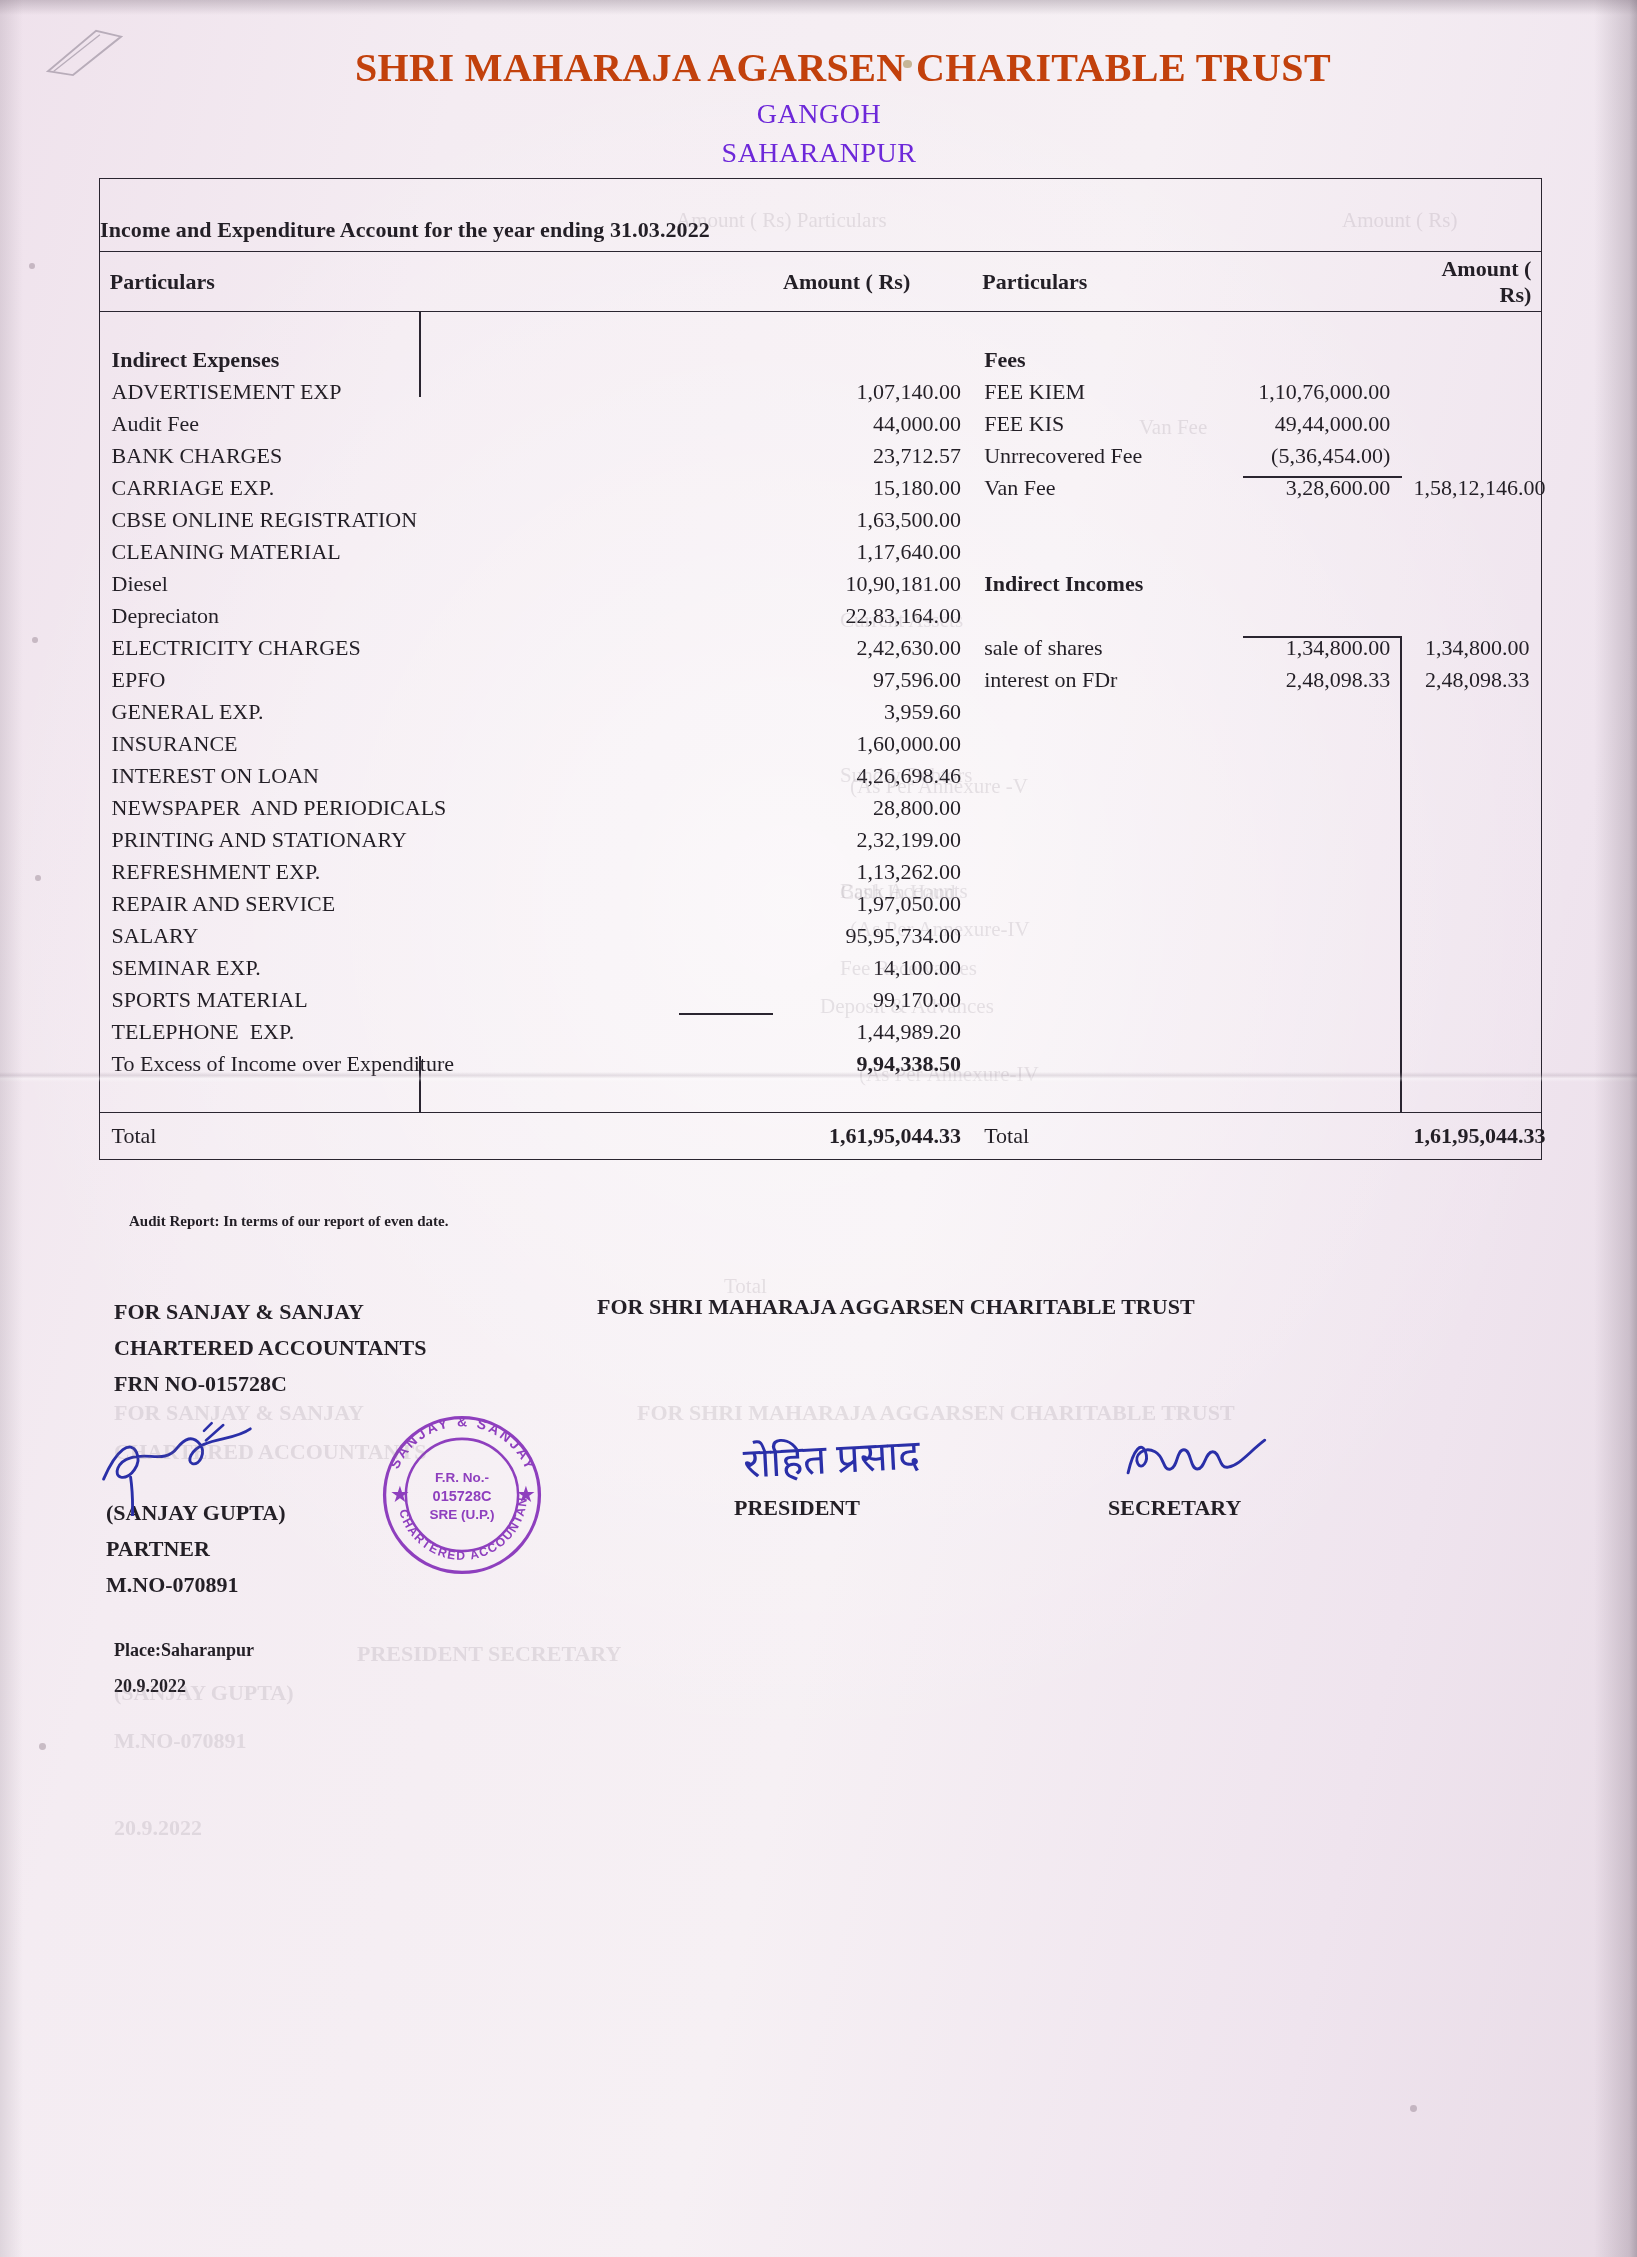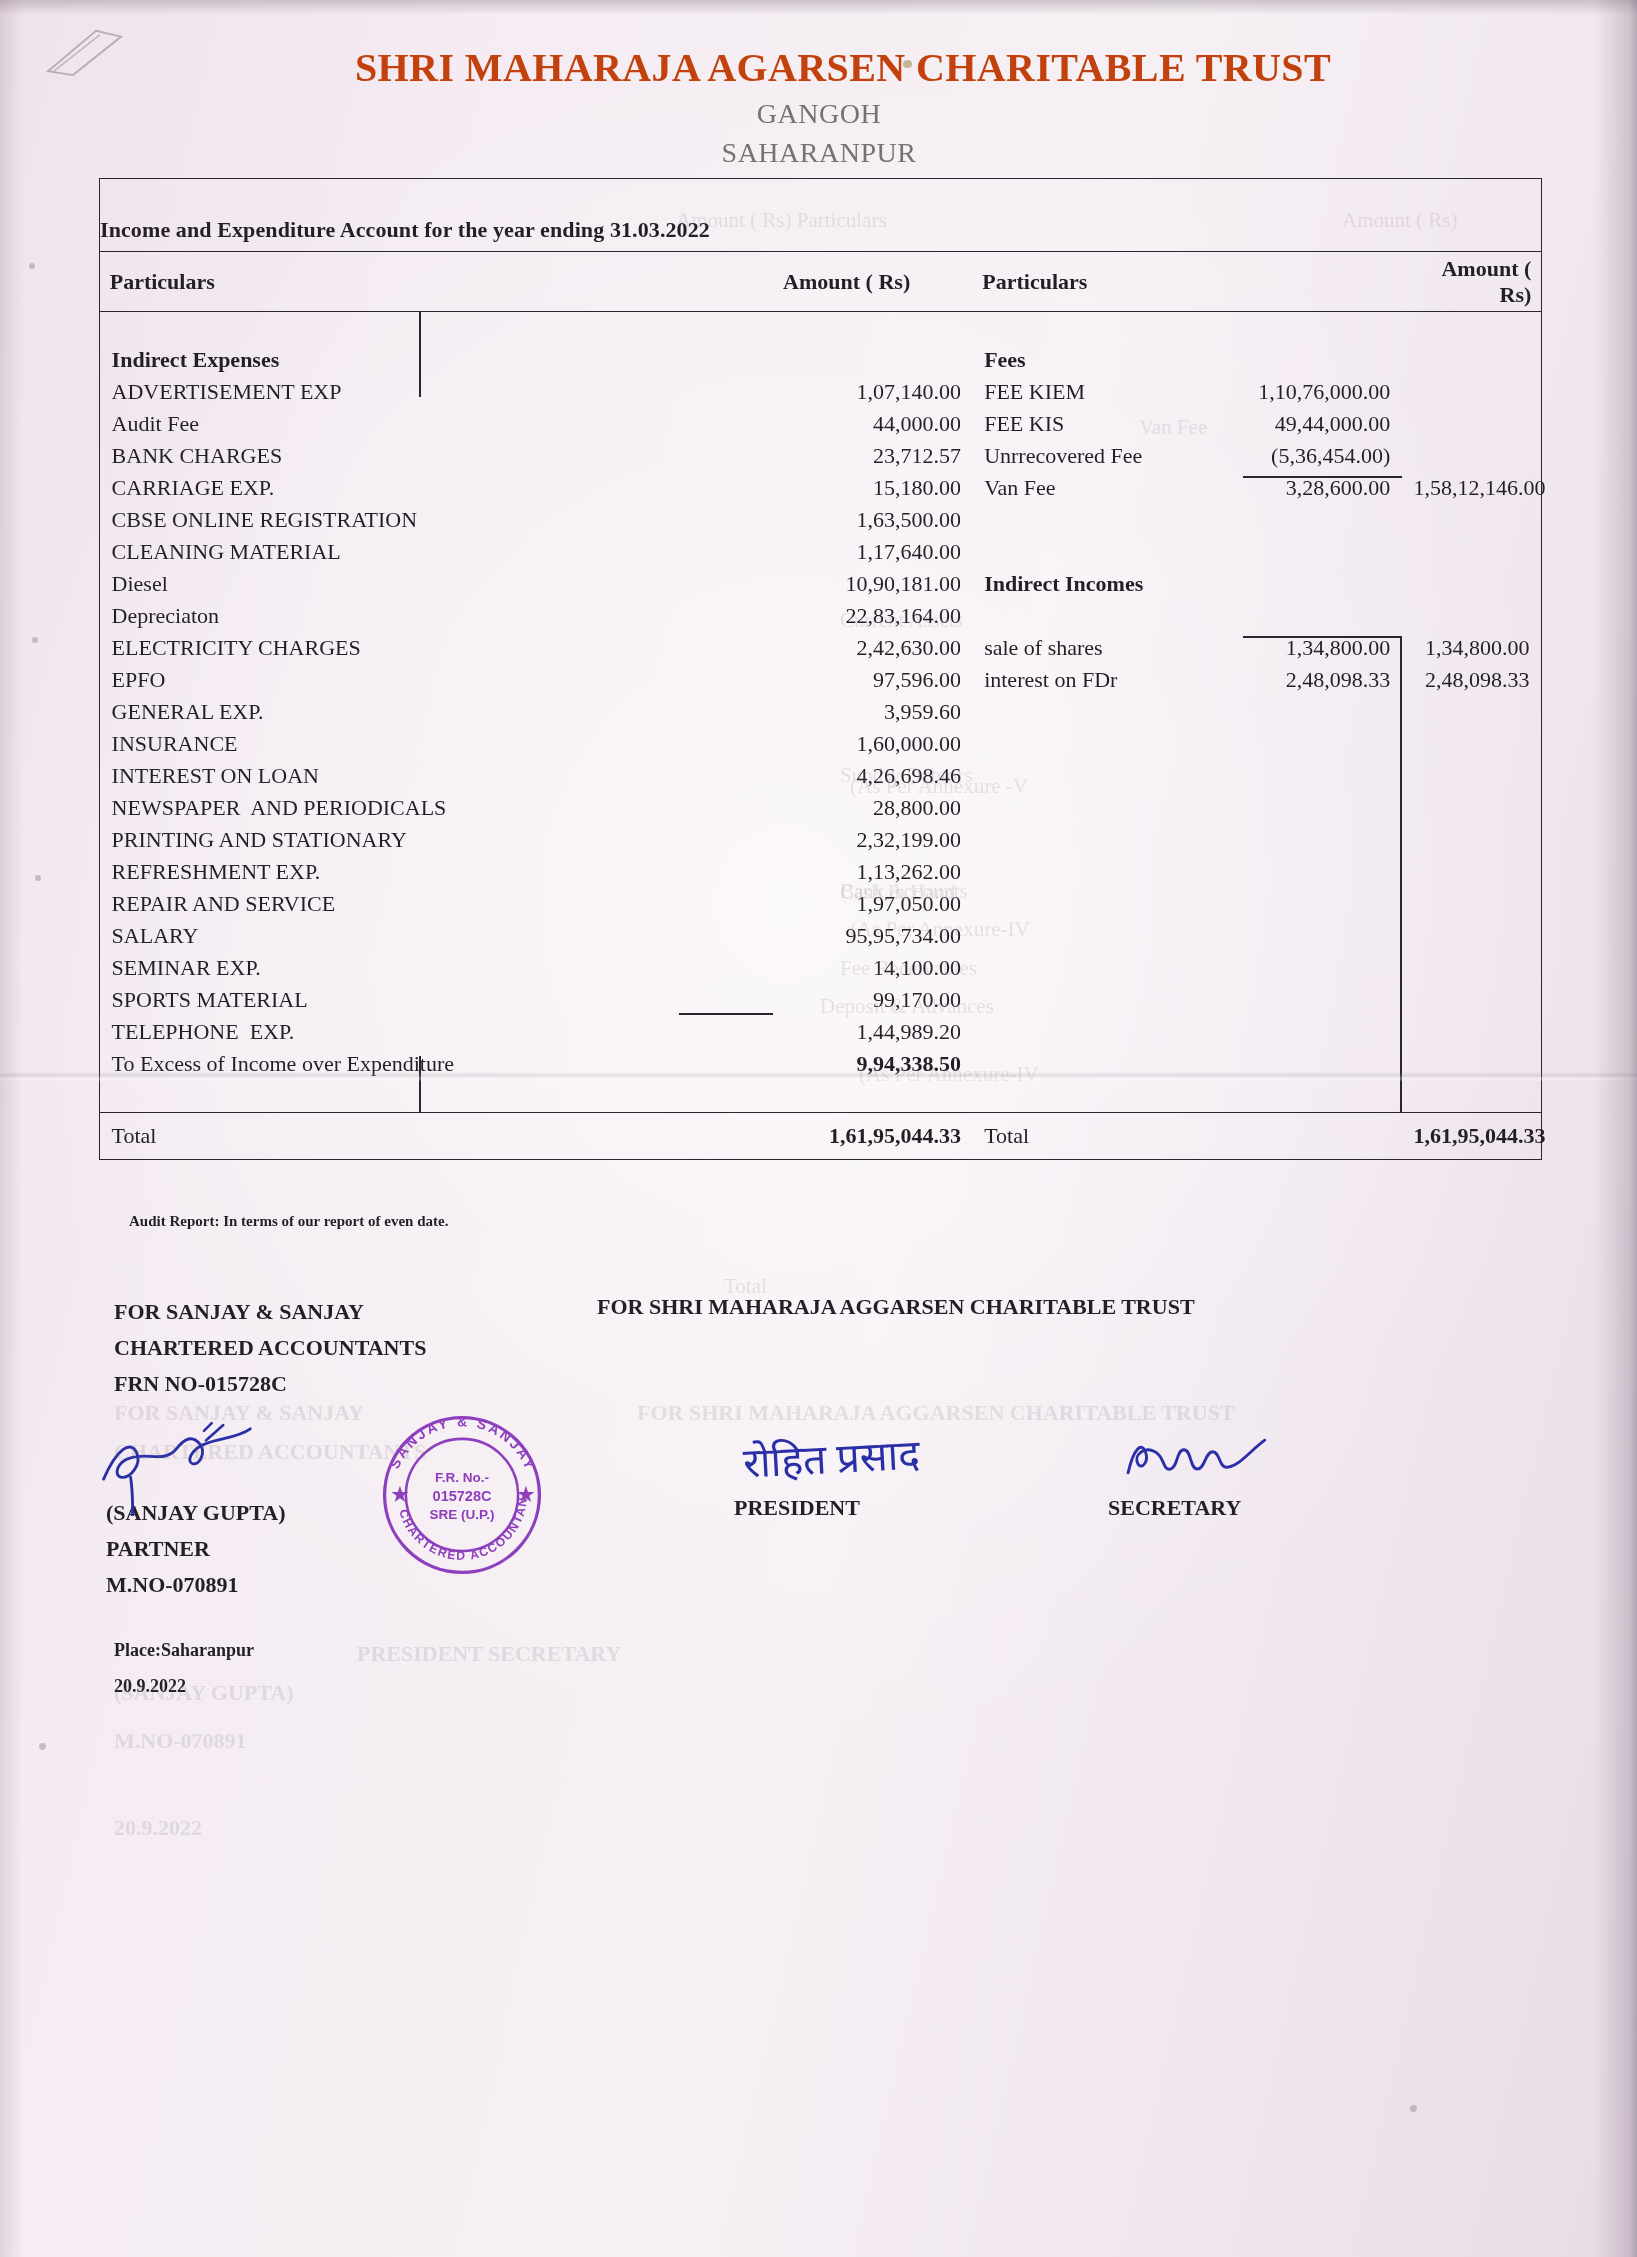--- a/index.html
+++ b/index.html
@@ -66,21 +66,21 @@
   .org-name {
     font-size: 40px;
     font-weight: bold;
     letter-spacing: 0.4px;
     color: #c2410c;
     padding-left: 48px;
   }
   .org-city, .org-district {
     font-size: 28px;
     letter-spacing: 0.5px;
-    color: #737373;
+    color: #6d28d9;
     margin-top: 6.8px;
   }
 
   
   .table-wrap {
     position: absolute;
     left: 99px;
     top: 178px;
     width: 1441px;
     border: 1.9px solid #2a2530;

